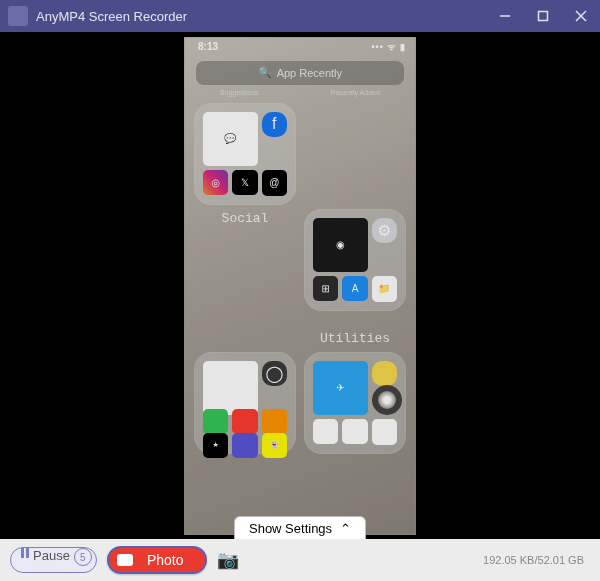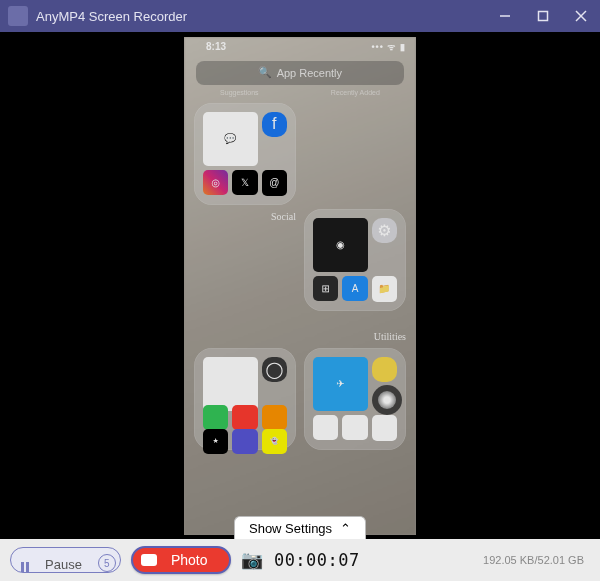--- a/index.html
+++ b/index.html
@@ -6,34 +6,34 @@
   html, body { width: 600px; height: 581px; font-family: "Segoe UI", Arial, sans-serif; overflow: hidden; }
   .window { width: 600px; height: 581px; background: #be185d; display: flex; flex-direction: column; }
   .titlebar { height: 32px; background: #4b4d8a; display: flex; align-items: center; color: #e3e3f0; font-size: 13px; }
   .title-icon { width: 20px; height: 20px; margin: 0 8px; background: #6b6da8; border-radius: 3px; }
   .title-spacer { flex: 1; }
   .win-btn { width: 38px; height: 32px; display: flex; align-items: center; justify-content: center; color: #e3e3f0; font-size: 14px; }
   .win-btn svg { stroke: #e3e3f0; stroke-width: 1.5; fill: none; }
   .viewport { flex: 1; background: #000; display: flex; align-items: center; justify-content: center; position: relative; overflow: hidden; }
   .phone { width: 232px; height: 498px; background: #9a958f; border-radius: 0; position: relative; overflow: hidden; filter: brightness(0.9); }
   .phone-blur { position: absolute; inset: 0; background: linear-gradient(160deg, #c8c3b9 0%, #a39d94 50%, #8c867d 100%); filter: blur(1px); }
-  .status-bar { position: absolute; top: 0; left: 12px; right: 0; height: 18px; display: flex; align-items: center; justify-content: space-between; padding: 2px 10px 0; font-size: 10px; color: #fff; font-weight: 600; }
+  .status-bar { position: absolute; top: 0; left: 4px; right: 0; height: 18px; display: flex; align-items: center; justify-content: space-between; padding: 2px 10px 0; font-size: 10px; color: #fff; font-weight: 600; }
   .status-icons { display: flex; gap: 3px; font-size: 9px; letter-spacing: 1px; }
   .search-pill { position: absolute; top: 24px; left: 12px; right: 12px; height: 24px; background: rgba(60,60,60,0.35); border-radius: 8px; display: flex; align-items: center; justify-content: center; gap: 5px; color: rgba(255,255,255,0.8); font-size: 11px; }
   .hint-row { position: absolute; top: 52px; left: 0; right: 0; display: flex; justify-content: space-around; color: rgba(255,255,255,0.5); font-size: 7px; }
   .grid { position: absolute; top: 66px; left: 10px; right: 10px; display: grid; grid-template-columns: 1fr 1fr; gap: 8px; row-gap: 4px; }
   .folder { background: rgba(220,220,220,0.35); border-radius: 18px; padding: 9px; display: grid; grid-template-columns: repeat(3, 1fr); grid-template-rows: repeat(3, 1fr); gap: 4px; aspect-ratio: 1; box-shadow: inset 0 0 0 0.5px rgba(255,255,255,0.2); }
   .big-app { grid-column: span 2; grid-row: span 2; border-radius: 10px; display: flex; align-items: center; justify-content: center; font-size: 18px; color: #fff; }
   .app { border-radius: 5px; display: flex; align-items: center; justify-content: center; font-size: 10px; color: #fff; overflow: hidden; aspect-ratio: 1; }
-  .folder-label { grid-column: span 2; text-align: right; color: rgba(255,255,255,0.85); font-size: 10px; margin-top: 2px; margin-bottom: 2px; font-family: Liberation Serif, serif; }
+  .folder-label { grid-column: span 2; text-align: center; color: rgba(255,255,255,0.85); font-size: 13px; margin-top: 2px; margin-bottom: 2px; font-family: Liberation Mono, monospace; }
   .assistive { position: absolute; right: 14px; top: 348px; width: 30px; height: 30px; background: rgba(40,40,40,0.8); border-radius: 15px; display: flex; align-items: center; justify-content: center; }
   .assistive-inner { width: 18px; height: 18px; background: radial-gradient(circle, #fff 25%, #aaa 60%, #555 100%); border-radius: 10px; }
   .show-settings { position: absolute; bottom: 0; left: 50%; transform: translateX(-50%); background: #fff; border: 1px solid #bbb; border-bottom: none; border-radius: 6px 6px 0 0; padding: 4px 14px 3px; font-size: 13px; display: flex; align-items: center; gap: 8px; }
   .toolbar { height: 42px; background: #ececec; display: flex; align-items: center; padding: 0 10px; gap: 10px; }
-  .pause-btn { height: 26px; border: 1.5px solid #7a7ec0; border-radius: 14px; background: #e8e9f4; display: flex; align-items: flex-end; padding: 0 4px 0 10px; gap: 16px; color: #555; font-size: 13px; }
+  .pause-btn { height: 26px; border: 1.5px solid #7a7ec0; border-radius: 14px; background: #e8e9f4; display: flex; align-items: flex-start; padding: 0 4px 0 10px; gap: 4px; color: #555; font-size: 13px; }
   .pause-bars { display: flex; gap: 2px; }
   .pause-bars span { width: 3px; height: 10px; background: #7a7ec0; }
   .pause-count { width: 18px; height: 18px; border: 1.5px solid #7a7ec0; border-radius: 9px; display: flex; align-items: center; justify-content: center; font-size: 10px; color: #7a7ec0; }
   .stop-btn { height: 28px; border: 2px solid #5b60b4; border-radius: 15px; background: #ea3a2f; display: flex; align-items: center; padding: 0 22px 0 8px; gap: 14px; color: #fff; font-size: 14px; font-weight: 500; box-shadow: 0 1px 2px rgba(0,0,0,0.2); }
   .stop-square { width: 16px; height: 12px; background: #fff; border-radius: 3px; }
   .camera-icon { font-size: 18px; color: #222; }
   .timer { font-size: 17px; color: #111; font-family: "Segoe UI", monospace; letter-spacing: 0.5px; }
   .filesize { font-size: 11px; color: #888; margin-left: auto; margin-right: 6px; }
 </style>
 </head>
@@ -130,16 +130,15 @@
           <span></span>
         </span>
       <span>Pause</span>
       <span class="pause-count">5</span>
     </div>
     <div class="stop-btn">
       <span class="stop-square"></span>
       <span>Photo</span>
     </div>
     <span class="camera-icon">📷</span>
-    <span class="timer">00:00:07</span>
     <span class="filesize">192.05 KB/52.01 GB</span>
   </div>
 </div>
 
 </body></html>

